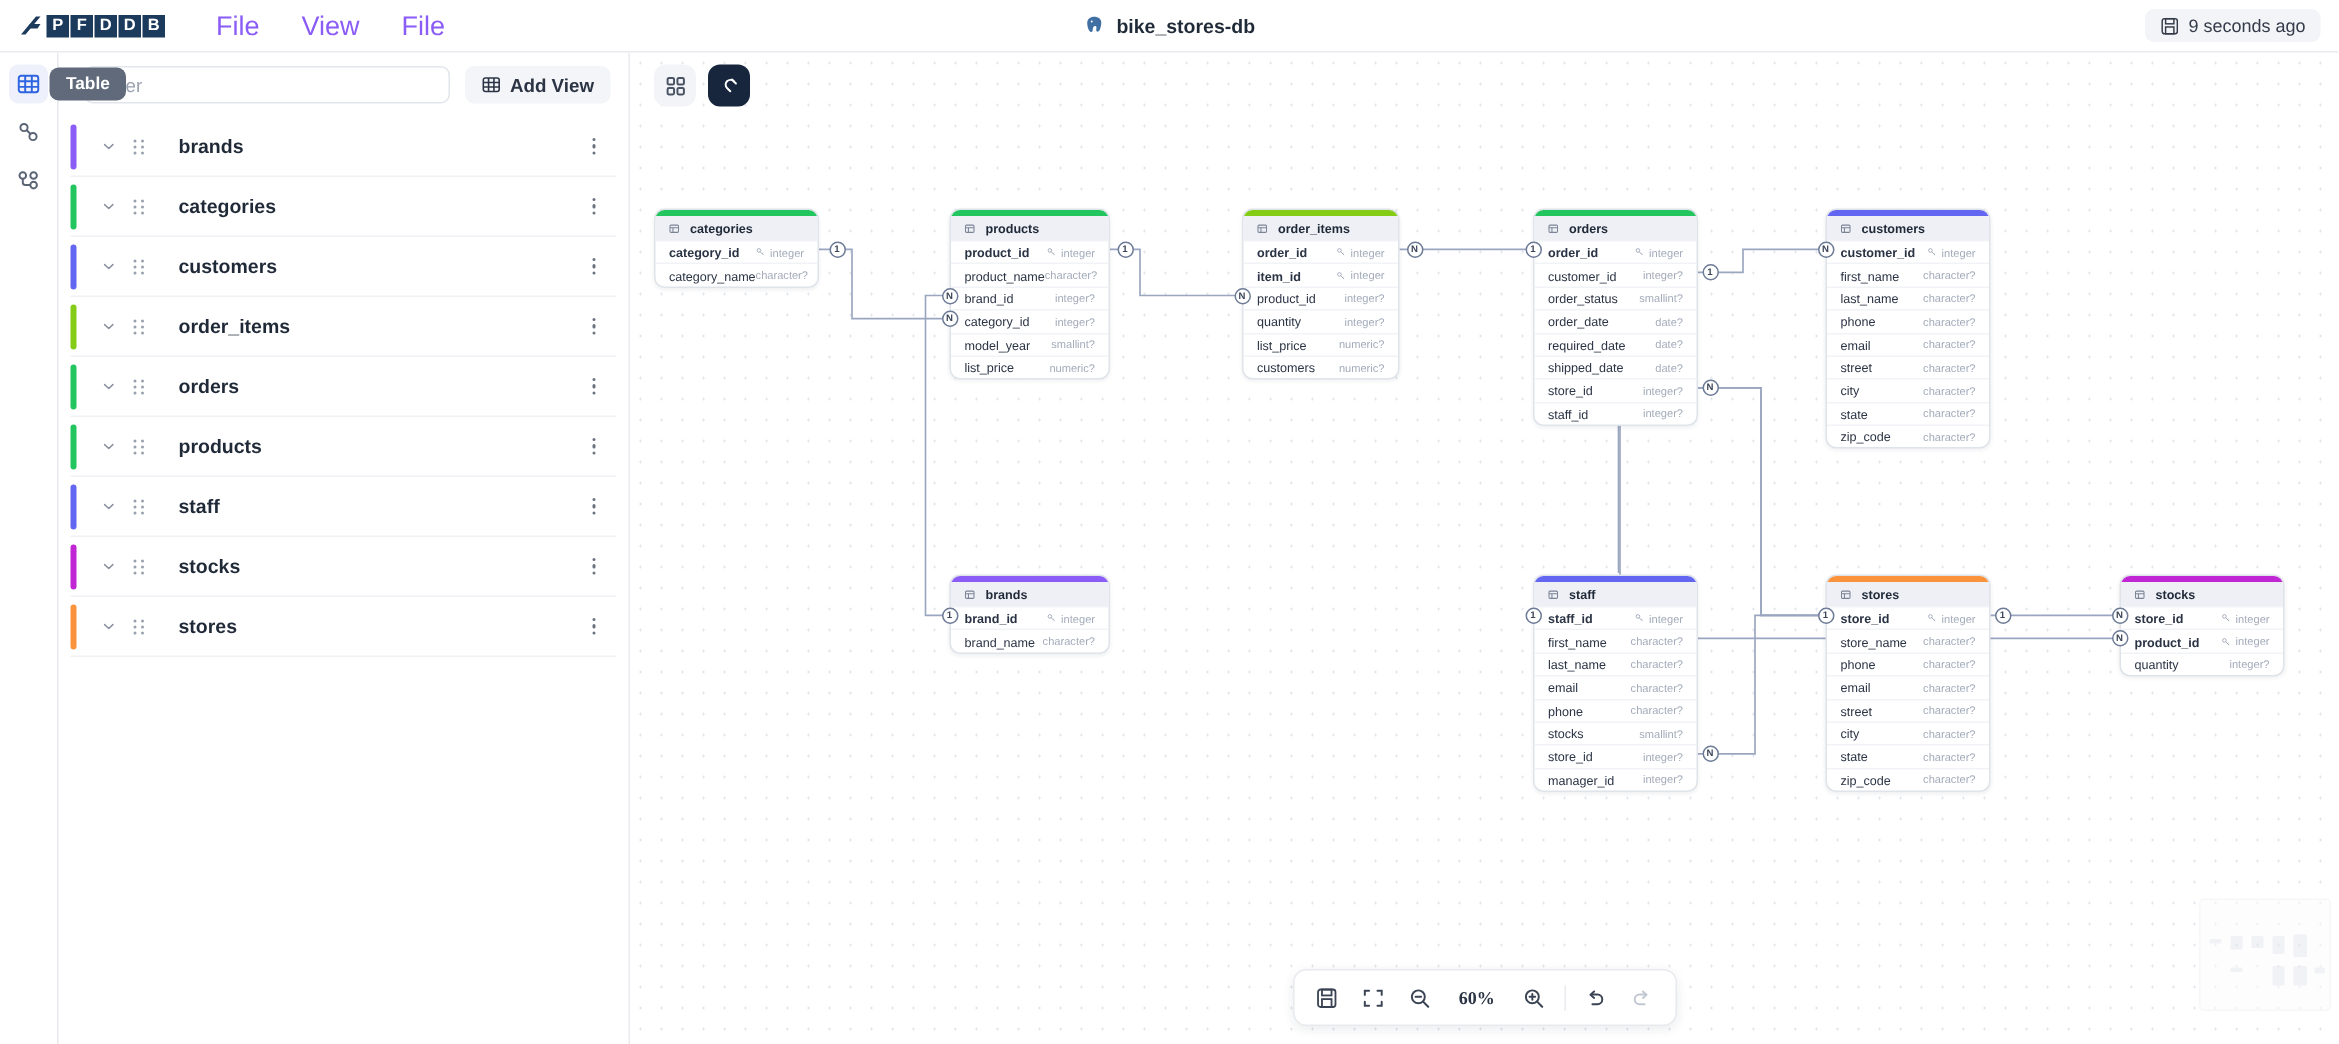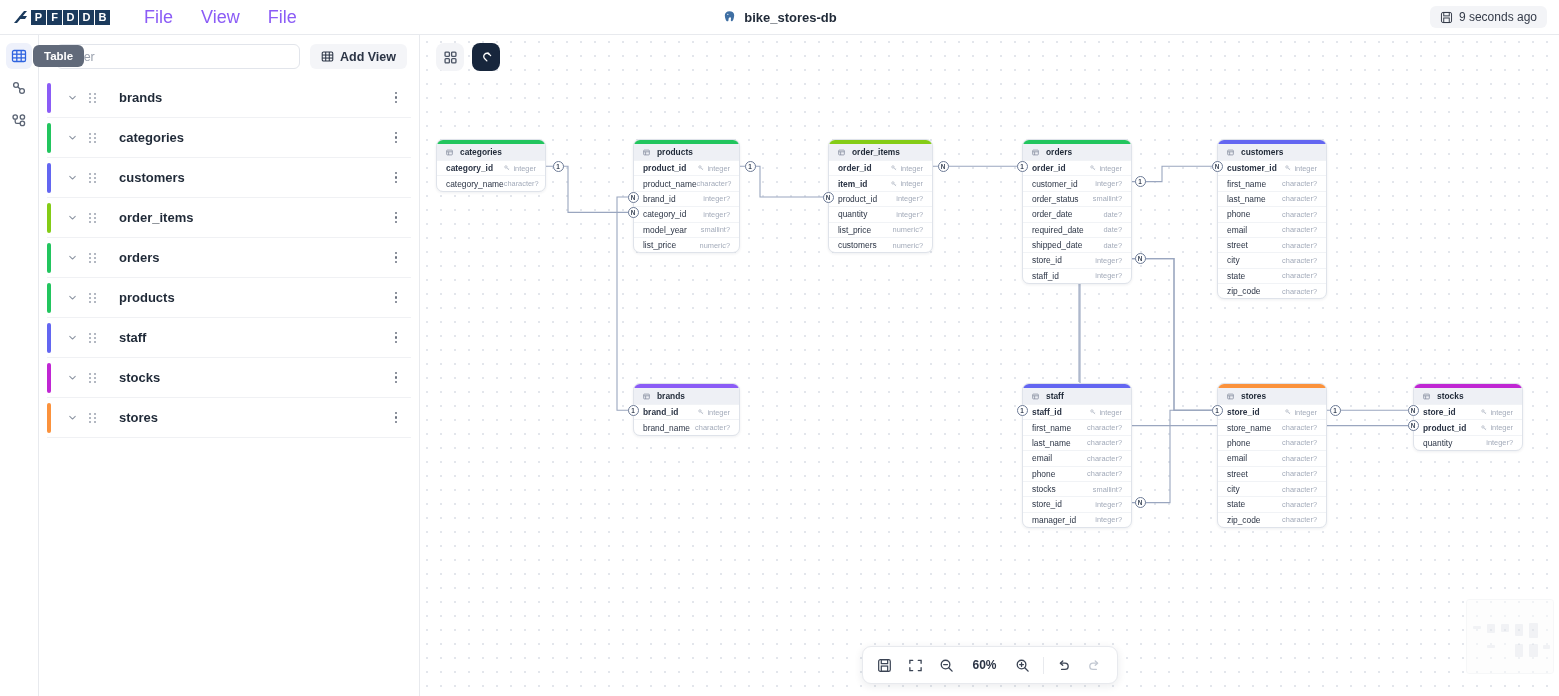--- a/index.html
+++ b/index.html
@@ -198,21 +198,21 @@
     padding: 5px 8px; gap: 3px; z-index: 25;
   }
   .bb-btn {
     width: 28px; height: 26px; border-radius: 6px;
     display: flex; align-items: center; justify-content: center;
     color: #3b4454; cursor: pointer;
   }
   .bb-btn.disabled { color: #c2c8d2; }
   .bb-zoom {
     font-size: 12px; font-weight: bold; color: #2b3445;
-    padding: 0 9px; cursor: pointer;
+    padding: 0 9px; cursor: pointer; font-family: Liberation Serif, serif;
   }
   .bb-sep { width: 1px; height: 17px; background: #e8eaee; margin: 0 3px; }
 
   
   .minimap {
     position: absolute; right: 5px; bottom: 22px;
     width: 88px; height: 75px;
     background: #fcfcfd; border: 1px solid #f0f1f4; border-radius: 3px;
     opacity: .55; z-index: 20; overflow: hidden;
   }

